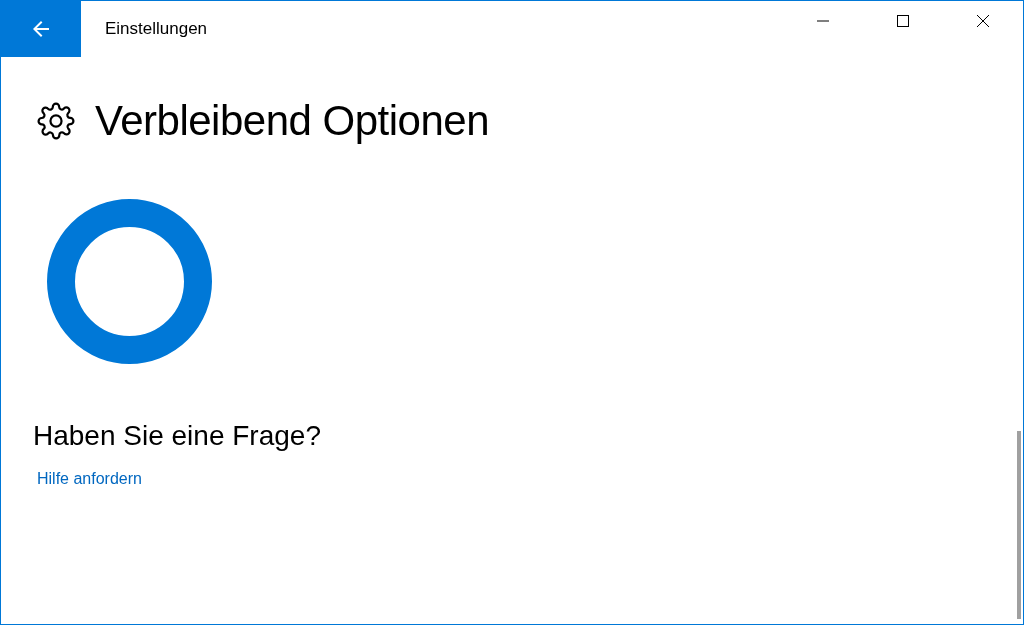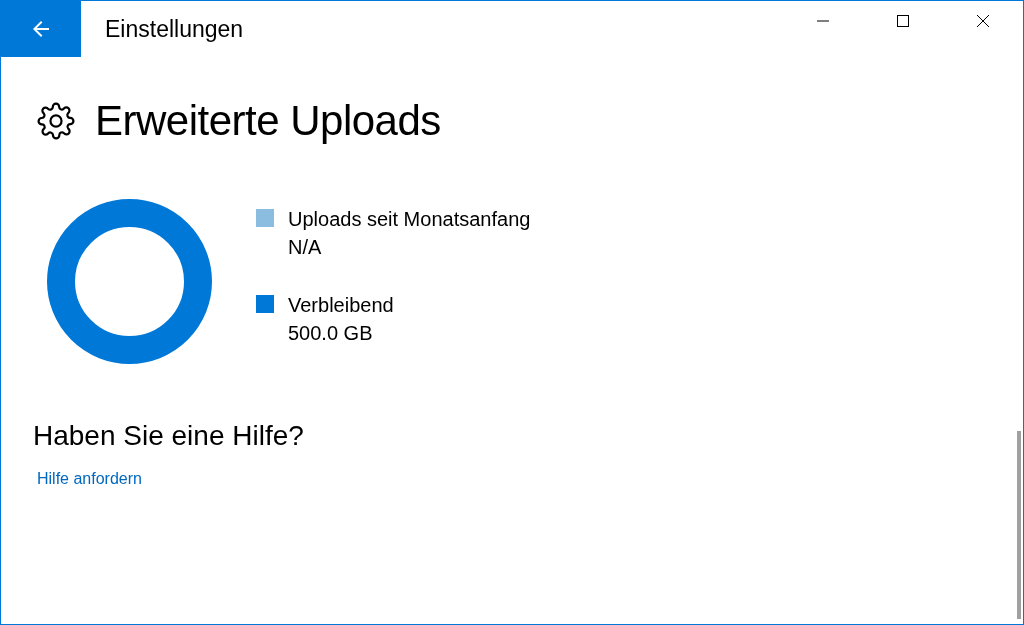--- a/index.html
+++ b/index.html
@@ -23,21 +23,21 @@
       height: 56px;
       background: #0078d7;
       display: flex;
       align-items: center;
       justify-content: center;
       cursor: pointer;
     }
     .back-button svg { width: 24px; height: 24px; }
     .window-title {
       margin-left: 24px;
-      font-size: 23px;
+      font-size: 17px;
       font-weight: 400;
       color: #000;
     }
     .window-controls {
       position: absolute;
       right: 0;
       top: 0;
       display: flex;
       height: 40px;
     }
@@ -155,40 +155,24 @@
     </div>
   </div>
 </div>
 
 <div class="content">
   <div class="page-header">
     <svg class="gear" viewBox="0 0 24 24">
       <path fill="none" stroke="#000" stroke-width="1.4" d="M12 15.5a3.5 3.5 0 1 0 0-7 3.5 3.5 0 0 0 0 7z"></path>
       <path fill="none" stroke="#000" stroke-width="1.4" d="M19.4 15a1.7 1.7 0 0 0 .3 1.8l.1.1a2 2 0 1 1-2.8 2.8l-.1-.1a1.7 1.7 0 0 0-1.8-.3 1.7 1.7 0 0 0-1 1.5V21a2 2 0 0 1-4 0v-.1a1.7 1.7 0 0 0-1.1-1.5 1.7 1.7 0 0 0-1.8.3l-.1.1a2 2 0 1 1-2.8-2.8l.1-.1a1.7 1.7 0 0 0 .3-1.8 1.7 1.7 0 0 0-1.5-1H3a2 2 0 0 1 0-4h.1a1.7 1.7 0 0 0 1.5-1.1 1.7 1.7 0 0 0-.3-1.8l-.1-.1a2 2 0 1 1 2.8-2.8l.1.1a1.7 1.7 0 0 0 1.8.3H9a1.7 1.7 0 0 0 1-1.5V3a2 2 0 0 1 4 0v.1a1.7 1.7 0 0 0 1 1.5 1.7 1.7 0 0 0 1.8-.3l.1-.1a2 2 0 1 1 2.8 2.8l-.1.1a1.7 1.7 0 0 0-.3 1.8V9a1.7 1.7 0 0 0 1.5 1H21a2 2 0 0 1 0 4h-.1a1.7 1.7 0 0 0-1.5 1z"></path>
     </svg>
-    <h1 class="page-title">Erweiterte Uploads</h1>
+    <h1 class="page-title">Verbleibend Optionen</h1>
   </div>
 
   <div class="usage-section">
     <div class="donut"></div>
-    <div class="legend">
-      <div class="legend-item">
-        <div class="swatch light"></div>
-        <div class="legend-text">
-          <span>Uploads seit Monatsanfang</span>
-          <span>N/A</span>
-        </div>
-      </div>
-      <div class="legend-item">
-        <div class="swatch dark"></div>
-        <div class="legend-text">
-          <span>Verbleibend</span>
-          <span>500.0 GB</span>
-        </div>
-      </div>
-    </div>
   </div>
 
-  <h2 class="help-heading">Haben Sie eine Hilfe?</h2>
+  <h2 class="help-heading">Haben Sie eine Frage?</h2>
   <div class="help-link">Hilfe anfordern</div>
 </div>
 
 <div class="scrollbar"></div>
 
 </body></html>

